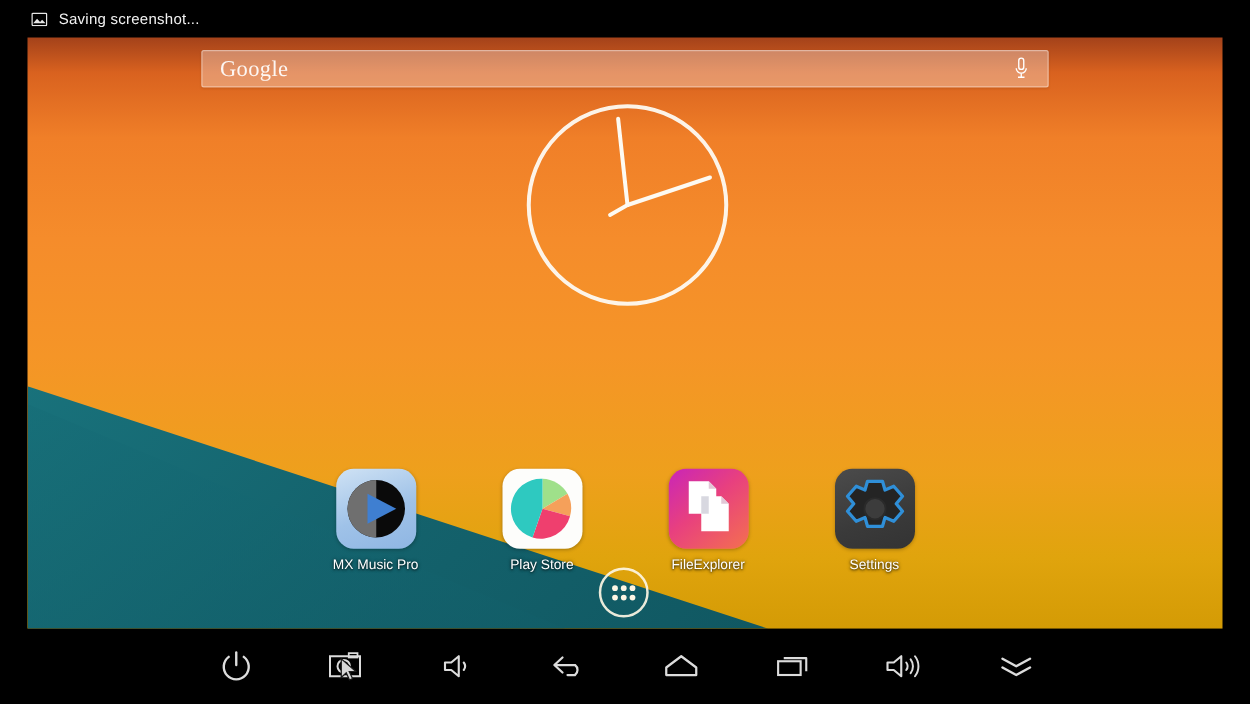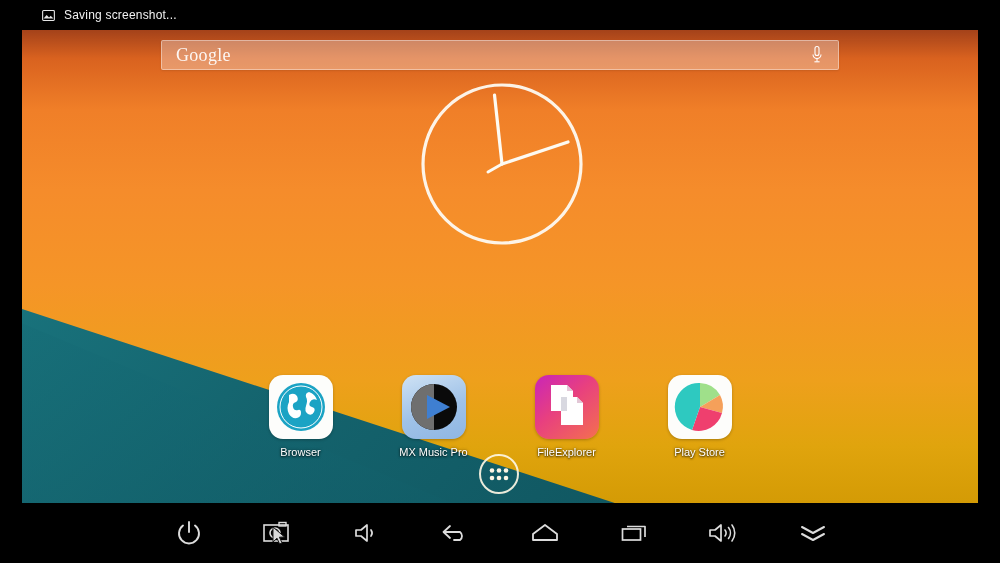--- a/index.html
+++ b/index.html
@@ -7,21 +7,21 @@
     width:1000px; height:563px;
     background:#000;
     font-family:"Liberation Sans", sans-serif;
     overflow:hidden;
   }
   #screen{ position:relative; width:1000px; height:563px; background:#000; }
 
   
   .statusbar{
     position:absolute; left:0; top:0; width:1000px; height:30px;
-    background:#000; display:flex; align-items:center; padding-left:42px;
+    background:#000; display:flex; align-items:center; padding-left:25px;
   }
   .statusbar .sb-icon{ width:13px; height:11px; margin-right:9px; display:block; }
   .statusbar .sb-text{
     color:#f2f2f2; font-size:12px; letter-spacing:.2px; line-height:1;
   }
 
   
   .wallpaper{
     position:absolute; left:22px; top:30px; width:956px; height:473px;
     overflow:hidden;
@@ -146,70 +146,69 @@
         <line x1="84" y1="84" x2="76.5" y2="15" stroke="#fdfaf2" stroke-width="3.2" stroke-linecap="round"></line>
 
         <line x1="84" y1="84" x2="150" y2="62" stroke="#fdfaf2" stroke-width="3.2" stroke-linecap="round"></line>
 
         <line x1="84" y1="84" x2="70" y2="92" stroke="#fdfaf2" stroke-width="3" stroke-linecap="round"></line>
       </svg>
     </div>
 
     <div class="approw">
 
-      <div class="app">
-        <div class="app-icon ic-browser">
-          <svg viewBox="0 0 64 64" width="64" height="64">
-            <circle cx="32" cy="32" r="24" fill="#1ba3c4"></circle>
-            <path d="M32 11 a21 21 0 0 1 0 42 a21 21 0 0 1 0 -42 Z" fill="none" stroke="#ffffff" stroke-width="1"></path>
-            <path d="M20 20 q5 -3 8 1 q2 4 -1 6 q-4 1 -3 5 q1 4 5 3 q3 -1 3 3 q0 4 -4 5 q-5 1 -8 -4 q-3 -6 0 -12 Z" fill="#ffffff"></path>
-            <path d="M40 17 q6 2 8 8 q-5 -2 -7 2 q-2 4 2 5 q4 1 2 5 q-2 4 -6 2 q-4 -3 -2 -8 q2 -6 0 -9 q-1 -4 3 -5 Z" fill="#ffffff"></path>
-            <ellipse cx="32" cy="32" rx="24" ry="24" fill="none" stroke="#1ba3c4" stroke-width="0"></ellipse>
-          </svg>
-        </div>
-        <div class="app-label">Browser</div>
-      </div>
 
       <div class="app">
         <div class="app-icon ic-mx">
           <svg viewBox="0 0 64 64" width="64" height="64">
             <circle cx="32" cy="32" r="23" fill="#0a0a0a"></circle>
             <path d="M32 9 A23 23 0 0 0 9 32 A23 23 0 0 0 32 55 Z" fill="#6f6f6f"></path>
             <path d="M25 20 L48 32 L25 44 Z" fill="#3f7fd1"></path>
           </svg>
         </div>
         <div class="app-label">MX Music Pro</div>
       </div>
 
+
+      <div class="app">
+        <div class="app-icon ic-play">
+          <svg viewBox="0 0 64 64" width="64" height="64">
+            <path d="M32 32 L32 8 A24 24 0 0 1 52 20 Z" fill="#9fe08a"></path>
+            <path d="M32 32 L52 20 A24 24 0 0 1 54 38 Z" fill="#f5a05a"></path>
+            <path d="M32 32 L54 38 A24 24 0 0 1 24 55 Z" fill="#ef3f6e"></path>
+            <path d="M32 32 L24 55 A24 24 0 0 1 32 8 Z" fill="#2ec9c0"></path>
+          </svg>
+        </div>
+        <div class="app-label">Play Store</div>
+      </div>
 
       <div class="app">
         <div class="app-icon ic-file">
           <svg viewBox="0 0 64 64" width="64" height="64">
             <path d="M16 10 H32 L38 16 V36 H16 Z" fill="#ffffff"></path>
             <path d="M32 10 L38 16 H32 Z" fill="#e2c7d6"></path>
             <path d="M26 22 H42 L48 28 V50 H26 Z" fill="#ffffff"></path>
             <path d="M42 22 L48 28 H42 Z" fill="#e2c7d6"></path>
             <path d="M26 22 H32 V36 H26 Z" fill="#d8d8e0"></path>
           </svg>
         </div>
         <div class="app-label">FileExplorer</div>
       </div>
 
       <div class="app">
-        <div class="app-icon ic-play">
-          <svg viewBox="0 0 64 64" width="64" height="64">
-            <path d="M32 32 L32 8 A24 24 0 0 1 52 20 Z" fill="#9fe08a"></path>
-            <path d="M32 32 L52 20 A24 24 0 0 1 54 38 Z" fill="#f5a05a"></path>
-            <path d="M32 32 L54 38 A24 24 0 0 1 24 55 Z" fill="#ef3f6e"></path>
-            <path d="M32 32 L24 55 A24 24 0 0 1 32 8 Z" fill="#2ec9c0"></path>
-          </svg>
-        </div>
-        <div class="app-label">Play Store</div>
-      </div>
-
+        <div class="app-icon ic-settings">
+          <svg viewBox="0 0 64 64" width="64" height="64">
+            <g transform="translate(32,32)">
+              <path d="M-6,-22 h12 l2,7 l7,-3 l7,8 l-5,6 l5,6 l-7,8 l-7,-3 l-2,7 h-12 l-2,-7 l-7,3 l-7,-8 l5,-6 l-5,-6 l7,-8 l7,3 Z" fill="#242424" stroke="#2f8fd8" stroke-width="2.6" stroke-linejoin="round"></path>
+              <circle cx="0" cy="0" r="8.5" fill="#3c3c3c" stroke="#2a2a2a" stroke-width="1.5"></circle>
+            </g>
+          </svg>
+        </div>
+        <div class="app-label">Settings</div>
+      </div>
 
     </div>
   </div>
 
   <div class="drawer">
     <svg viewBox="0 0 42 42" width="42" height="42">
       <circle cx="21" cy="21" r="19" fill="none" stroke="#fdf6e4" stroke-width="2" opacity="0.92"></circle>
       <g fill="#fdf6e4">
         <circle cx="14" cy="17.5" r="2.3"></circle>
           <circle cx="21" cy="17.5" r="2.3"></circle>

